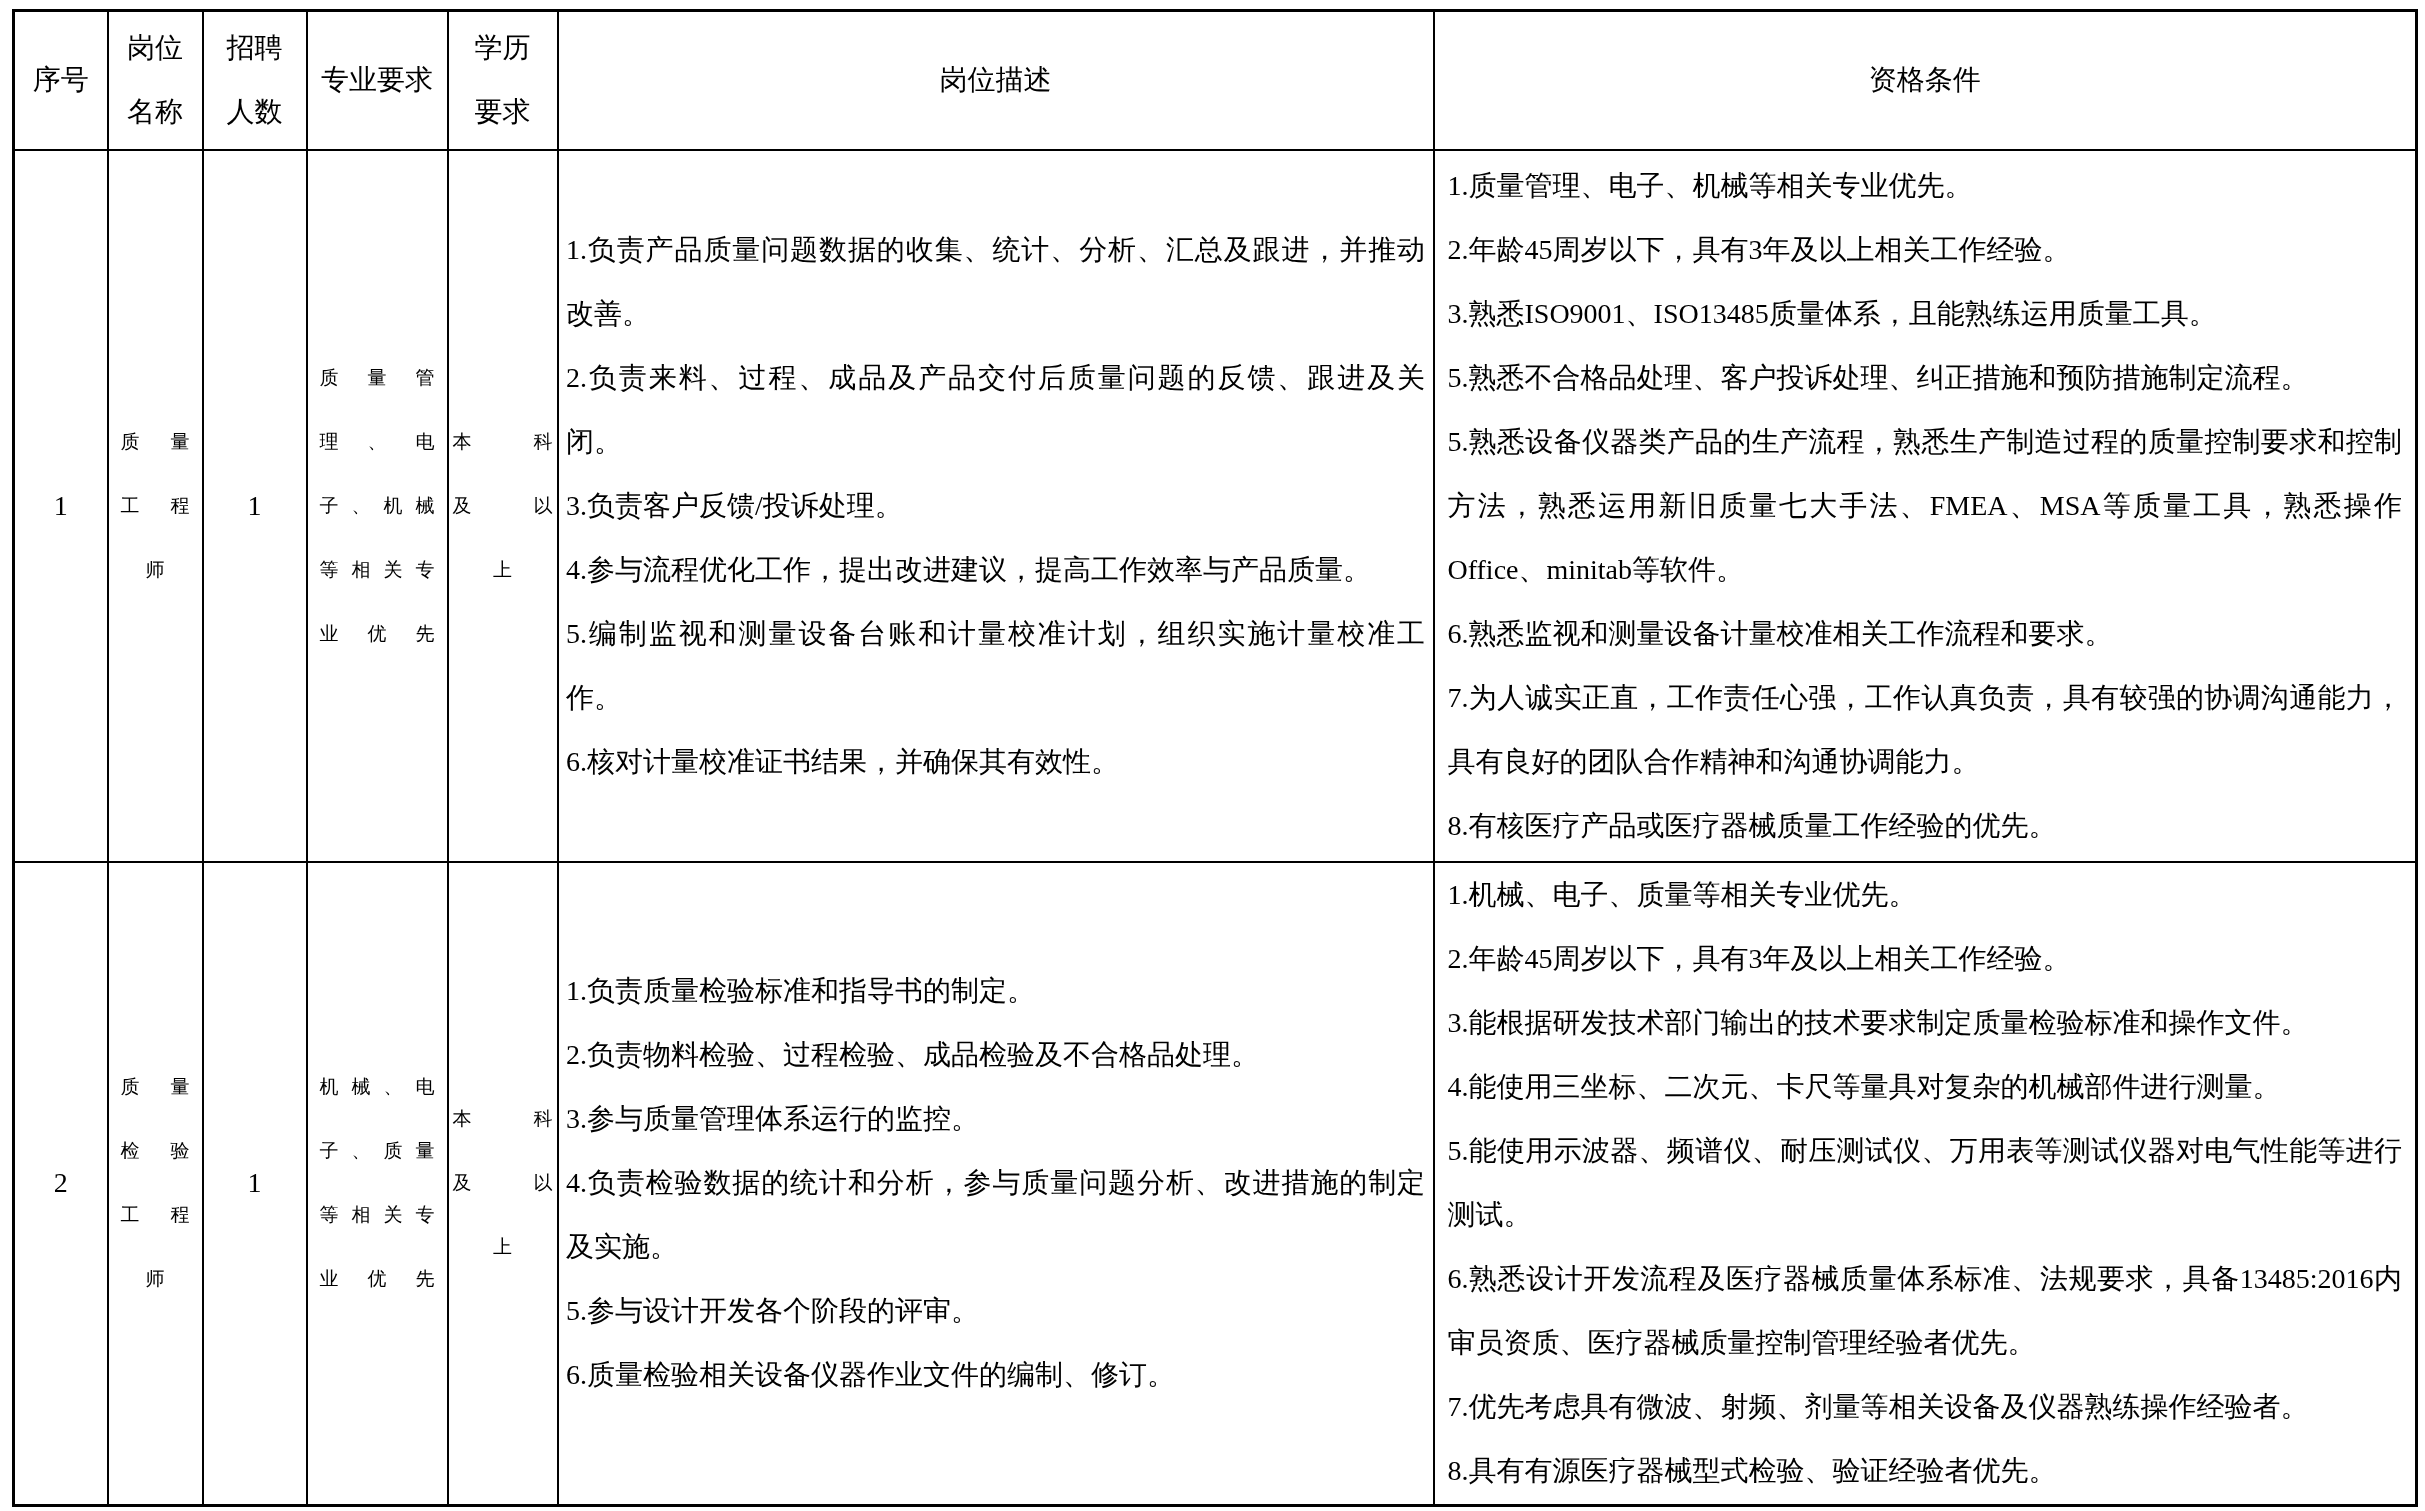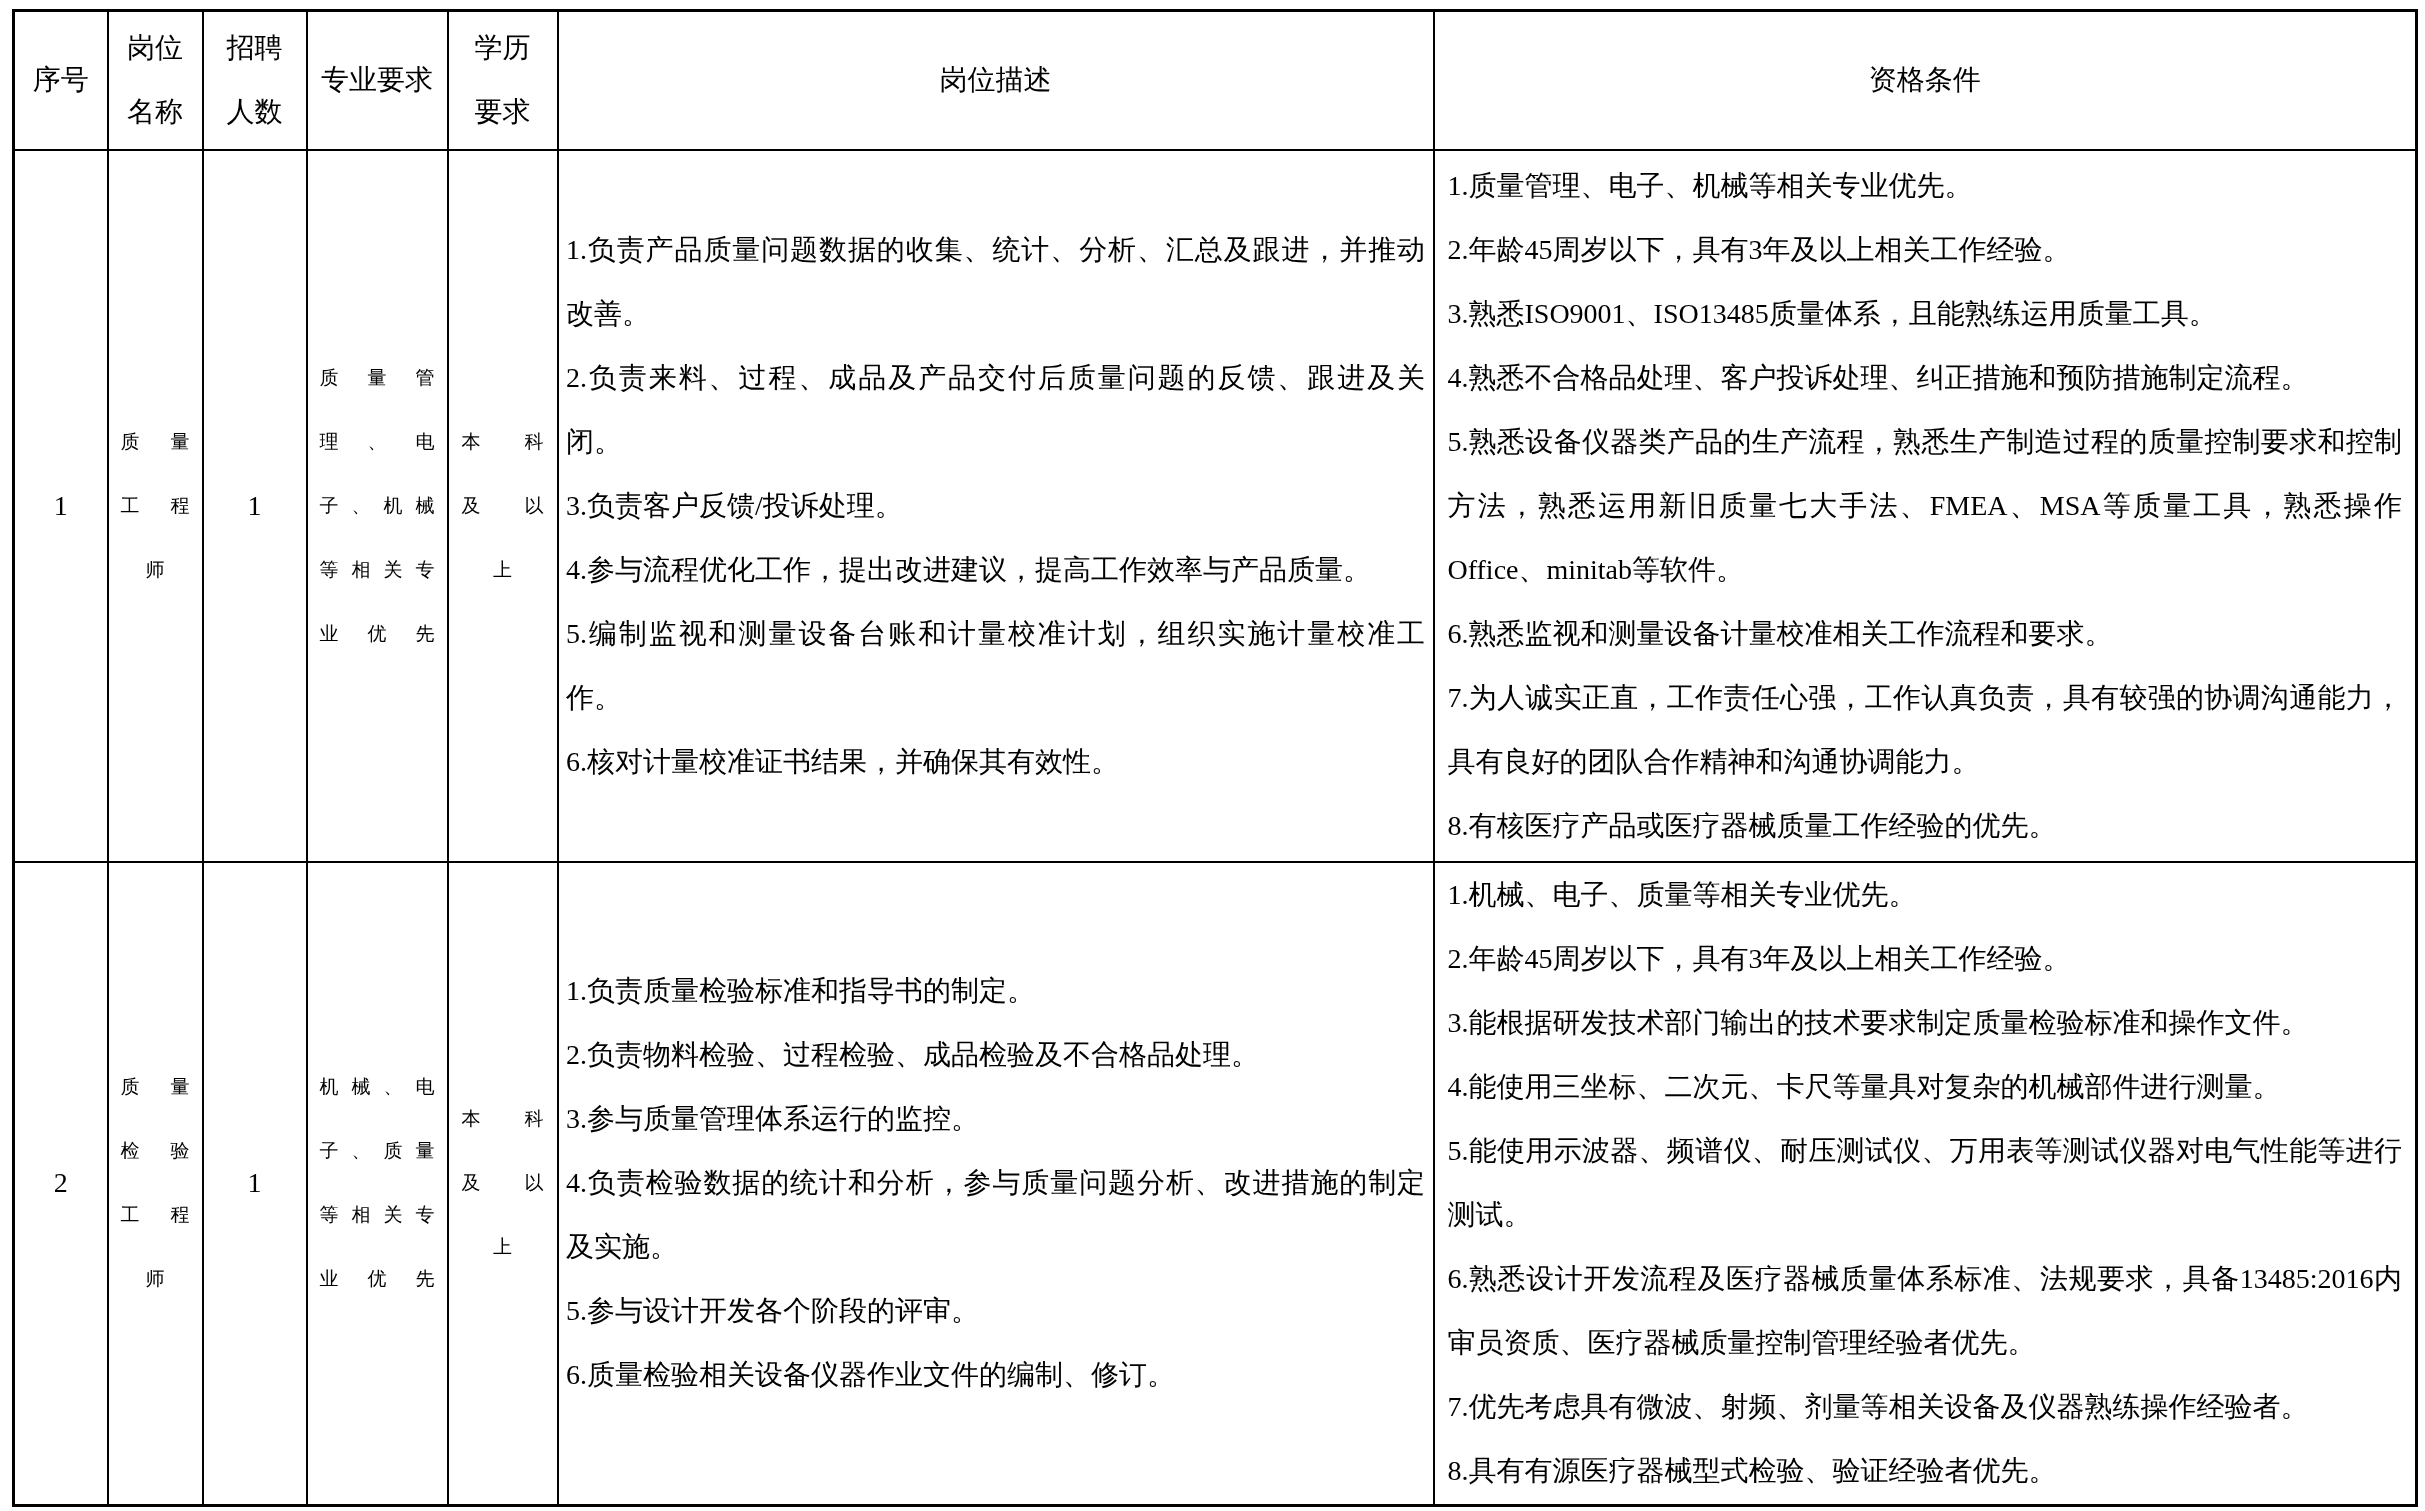--- a/index.html
+++ b/index.html
@@ -26,21 +26,21 @@
     overflow:hidden;
     font-family:Liberation Serif, serif;
   }
   tr.header-row { height:139px; }
   tr.body-row-1 { height:712px; }
   tr.body-row-2 { height:644px; }
   .hline { font-size:28px; line-height:64px; text-align:center; }
   .center-cell { text-align:center; }
   td.narrow-title { padding:12px 12px; }
   td.narrow-major { padding:0 12px; }
-  td.narrow-edu   { padding:0 13px;margin-left:37px; }
+  td.narrow-edu   { padding:0 4px;margin-left:37px; }
   .spread {
     font-size:19px; line-height:64px;
     text-align:justify; text-align-last:justify;
   }
   .spread.one { text-align:center; text-align-last:center; }
   td.desc-cell { padding:0 7.4px;border-radius:19px; }
   td.qual-cell { padding:0 13px; }
   .para {
     font-size:28px; line-height:64px;
     text-align:justify;
@@ -118,21 +118,21 @@
             <div class="para">2.负责来料、过程、成品及产品交付后质量问题的反馈、跟进及关闭。</div>
             <div class="para">3.负责客户反馈/投诉处理。</div>
             <div class="para">4.参与流程优化工作，提出改进建议，提高工作效率与产品质量。</div>
             <div class="para">5.编制监视和测量设备台账和计量校准计划，组织实施计量校准工作。</div>
             <div class="para">6.核对计量校准证书结果，并确保其有效性。</div>
           </td>
       <td class="qual-cell">
             <div class="para">1.质量管理、电子、机械等相关专业优先。</div>
             <div class="para">2.年龄45周岁以下，具有3年及以上相关工作经验。</div>
             <div class="para">3.熟悉ISO9001、ISO13485质量体系，且能熟练运用质量工具。</div>
-            <div class="para">4.熟悉不合格品处理、客户投诉处理、纠正措施和预防措施制定流程。</div>
+            <div class="para">5.熟悉不合格品处理、客户投诉处理、纠正措施和预防措施制定流程。</div>
             <div class="para">5.熟悉设备仪器类产品的生产流程，熟悉生产制造过程的质量控制要求和控制方法，熟悉运用新旧质量七大手法、FMEA、MSA等质量工具，熟悉操作Office、minitab等软件。</div>
             <div class="para">6.熟悉监视和测量设备计量校准相关工作流程和要求。</div>
             <div class="para">7.为人诚实正直，工作责任心强，工作认真负责，具有较强的协调沟通能力，具有良好的团队合作精神和沟通协调能力。</div>
             <div class="para">8.有核医疗产品或医疗器械质量工作经验的优先。</div>
           </td>
     </tr>
 
     <tr class="body-row-2">
       <td class="center-cell">
         <div class="hline">2</div>

